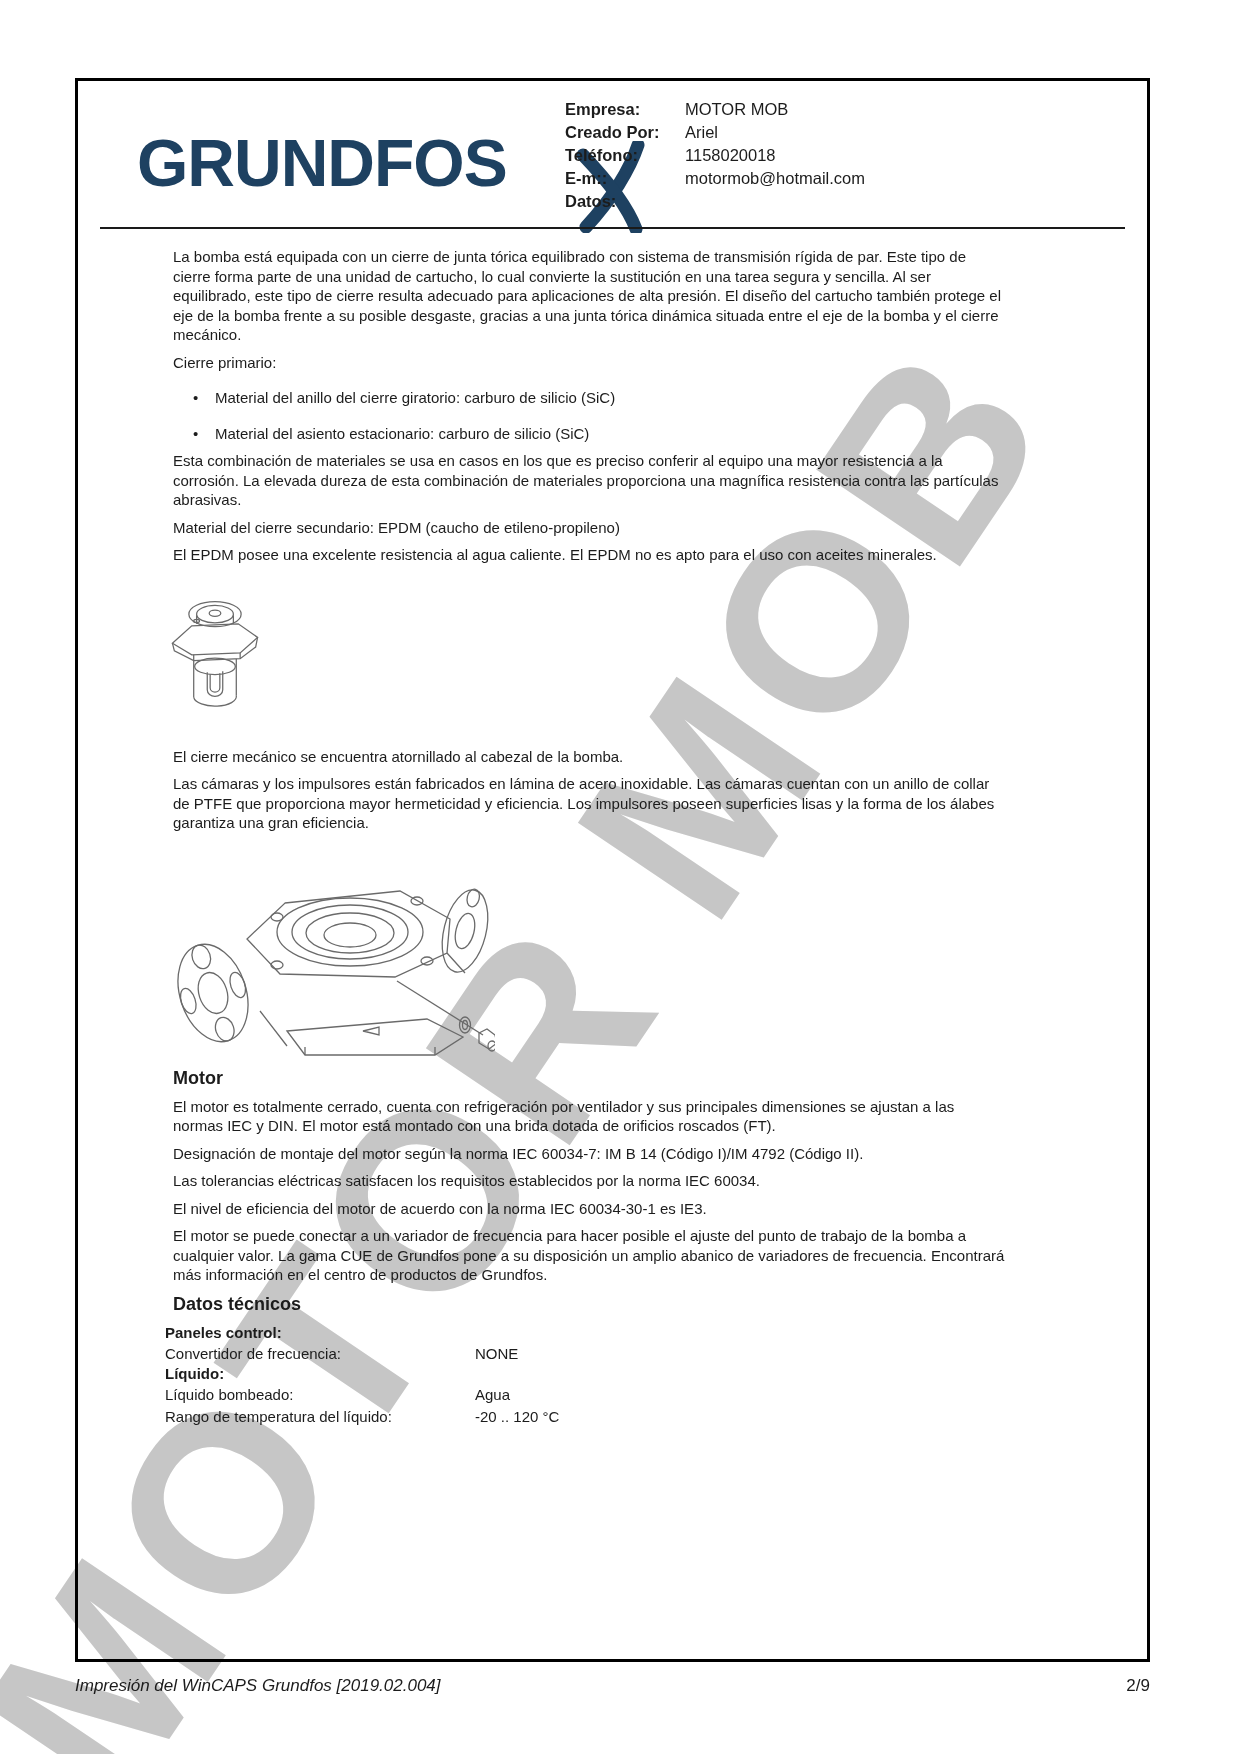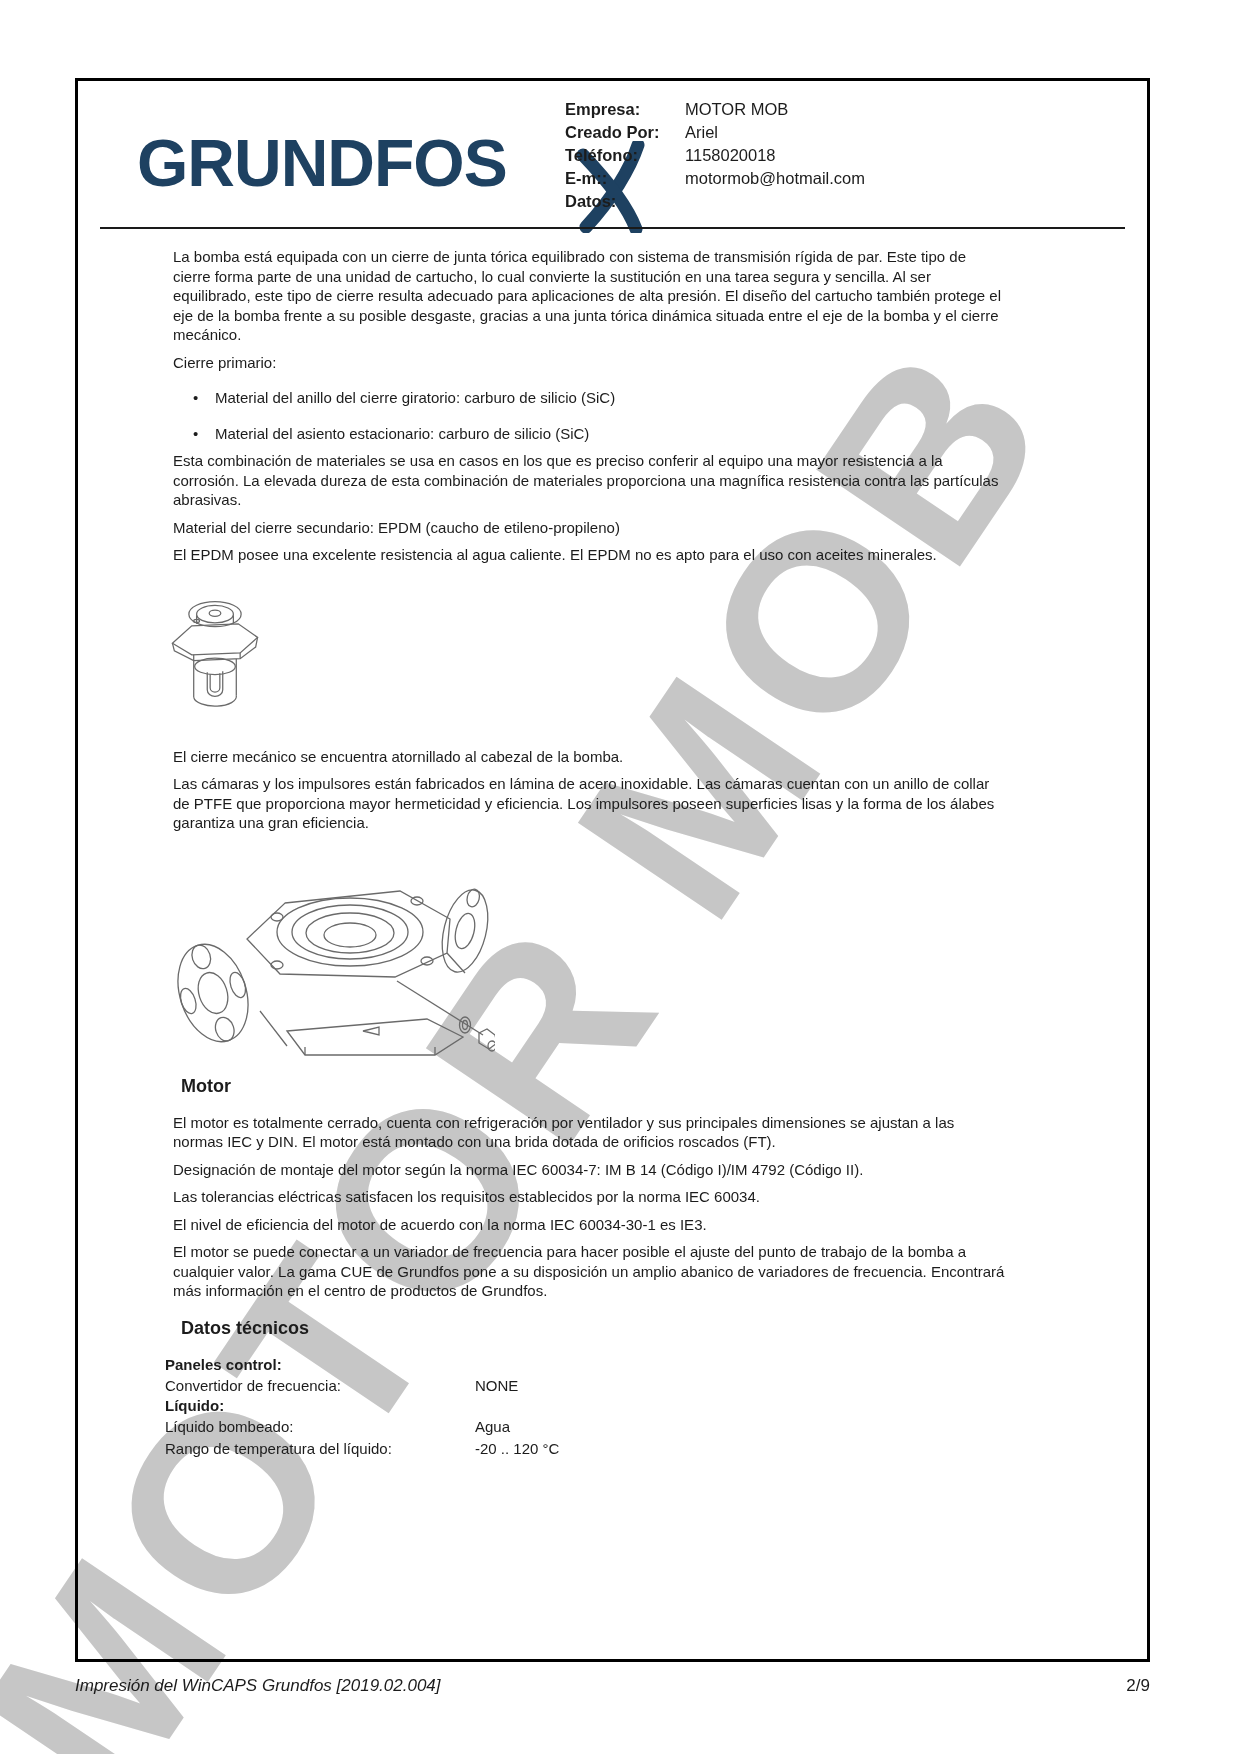--- a/index.html
+++ b/index.html
@@ -30,21 +30,21 @@
   .hrow { display:flex; }
   .hlabel { font-weight:bold; width:120px; flex:0 0 120px; }
   .hvalue { }
   .hsep { position:absolute; left:22px; top:146px; width:1025px; height:2px; background:#1a1a1a; }
   
   .content {
     position:absolute; left:87px; top:158px; width:848px;
     font-size:15px; line-height:19.5px;
   }
   .content p { margin:8px; }
-  h2.sec { font-size:18px; line-height:22px; font-weight:bold; margin:16px; }
+  h2.sec { font-size:18px; line-height:22px; font-weight:bold; margin:8px; }
   h3.sub { font-size:15px; line-height:19.5px; font-weight:bold; margin:0; }
   ul.bullets { list-style:none; margin:4px 0 0 0; padding:0; }
   ul.bullets li { position:relative; padding-left:50px; margin-bottom:5px;margin-top:16px; }
   ul.bullets li .dot::before { content:"•"; position:absolute; left:28px; }
   .trow { display:flex; margin-top:2px; }
   .tl { display:inline-block; min-width:302px; margin-right:8px; flex-shrink:0; }
   .tv { }
   .mt30 { margin-top:30px; } .mt4 { margin-top:4px; } .mt5 { margin-top:5px; }
   .mt0  { margin-top:0; }   .mt24 { margin-top:24px; } .mt28 { margin-top:28px; }
   .mt22 { margin-top:22px; } .mt48 { margin-top:48px; } .mt26 { margin-top:26px; }

